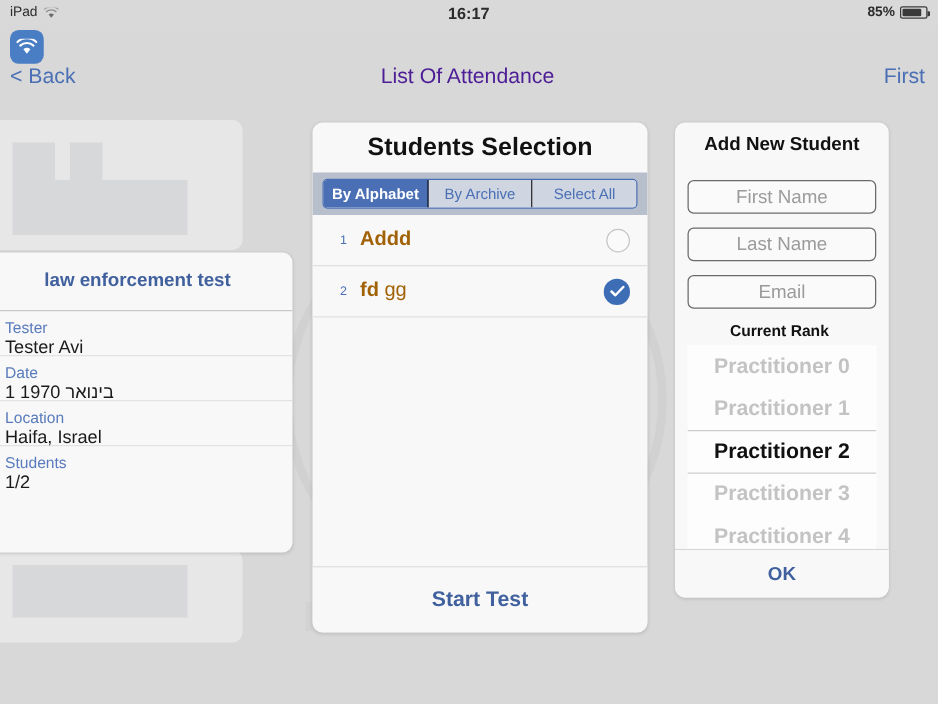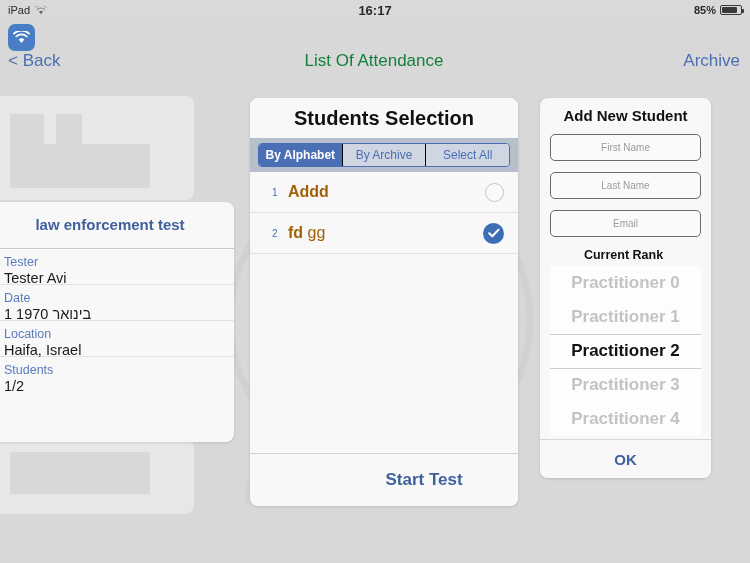--- a/index.html
+++ b/index.html
@@ -45,21 +45,21 @@
 
   
   #nav-bar{
     position:absolute;left:0;top:46px;width:750px;height:38px;
   }
   #nav-back{
     position:absolute;left:8px;top:5px;font-size:17px;color:#4a6fb5;
   }
   #nav-title{
     position:absolute;left:0;top:5px;width:748px;text-align:center;
-    font-size:17px;color:#15803d;
+    font-size:17px;color:#4c1d95;
   }
   #nav-logout{
     position:absolute;right:10px;top:5px;font-size:17px;color:#4a6fb5;
   }
 
   
   .card{
     position:absolute;background:#f8f8f8;
     border-radius:8px;
     box-shadow:0 1px 3px rgba(0,0,0,.13);
@@ -132,36 +132,35 @@
   .chk-on{
     width:21px;height:21px;border-radius:50%;background:#3d6db5;
     display:flex;align-items:center;justify-content:center;
   }
   #start-test{
     position:absolute;left:0;bottom:0;width:268px;height:52px;
     border-top:1px solid #d2d2d2;background:#f8f8f8;
     display:flex;align-items:center;justify-content:center;
     font-size:17px;font-weight:bold;color:#40609e;
     border-radius:0 0 8px 8px;
-    padding-left:40px;
   }
 
   
   #add-card{
     left:540px;top:98px;width:171px;height:380px;
   }
   #add-title{
     height:36px;line-height:36px;text-align:center;
     font-size:15px;font-weight:bold;color:#111;
   }
   .txtfield{
-    margin:0 10px 11px 10px;height:25px;border:1px solid #6a6a6a;
+    margin:10px 10px 11px 10px;height:25px;border:1px solid #6a6a6a;
     border-radius:5px;background:#fafafa;
     display:flex;align-items:center;justify-content:center;
-    font-size:10px;color:#9b9b9b;
+    font-size:15px;color:#9b9b9b;
   }
   #rank-label{
     text-align:center;font-size:12.5px;font-weight:bold;color:#111;
     margin:1px 4px 4px 0;
   }
   #picker{
     margin:0 10px;height:170px;background:#fdfdfd;position:relative;
     overflow:hidden;
   }
   .pk{
@@ -216,21 +215,21 @@
   <svg width="17" height="13" viewBox="0 0 17 13">
     <path d="M8.5 12 L5.7 8.4 A4.4 4.4 0 0 1 11.3 8.4 Z" fill="#fff"></path>
     <path d="M3.2 5.5 A7.8 7.8 0 0 1 13.8 5.5" stroke="#fff" stroke-width="1.7" fill="none" stroke-linecap="round"></path>
     <path d="M0.9 2.6 A11.2 11.2 0 0 1 16.1 2.6" stroke="#fff" stroke-width="1.7" fill="none" stroke-linecap="round"></path>
   </svg>
 </div>
 
 <div id="nav-bar">
   <div id="nav-back">&lt; Back</div>
   <div id="nav-title">List Of Attendance</div>
-  <div id="nav-logout">Archive</div>
+  <div id="nav-logout">First</div>
 </div>
 
 <div id="left-ghost-top">
   <div class="ghost-blk" style="left:22px;top:18px;width:34px;height:30px;"></div>
   <div class="ghost-blk" style="left:68px;top:18px;width:26px;height:30px;"></div>
   <div class="ghost-blk" style="left:22px;top:48px;width:140px;height:44px;"></div>
 </div>
 
 <div id="left-ghost-bottom">
   <div class="ghost-blk" style="left:22px;top:12px;width:140px;height:42px;"></div>

